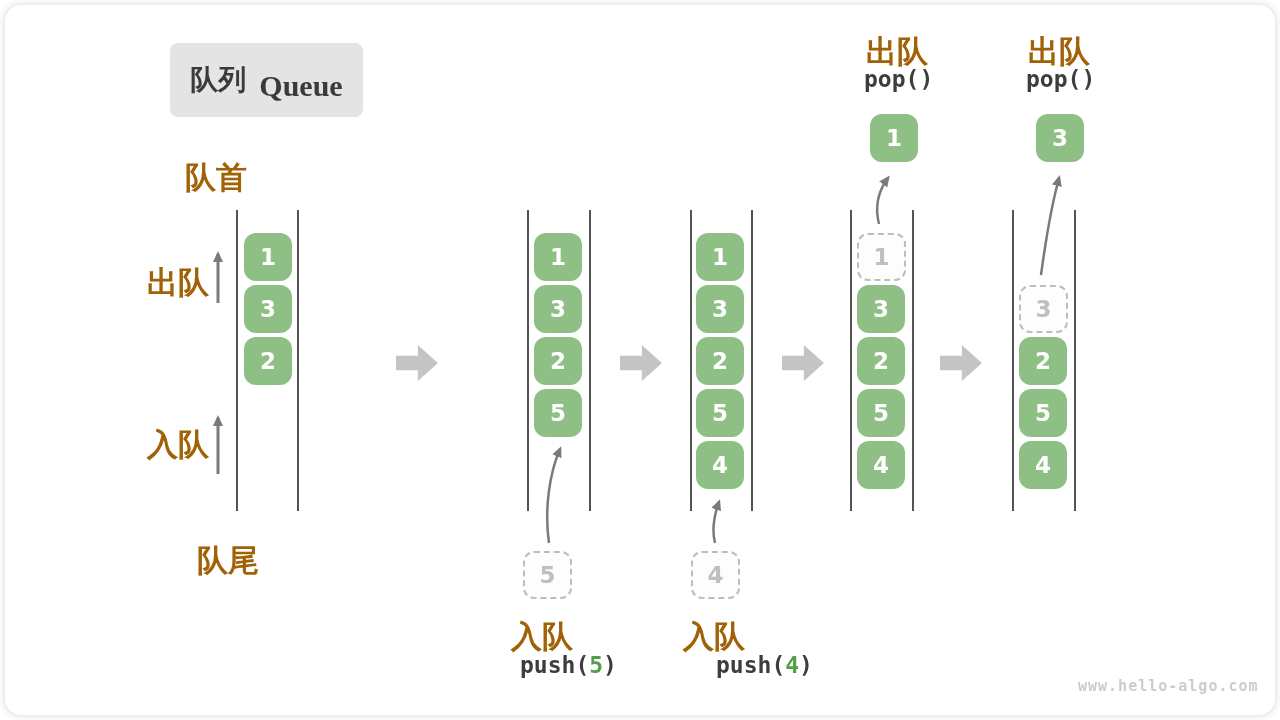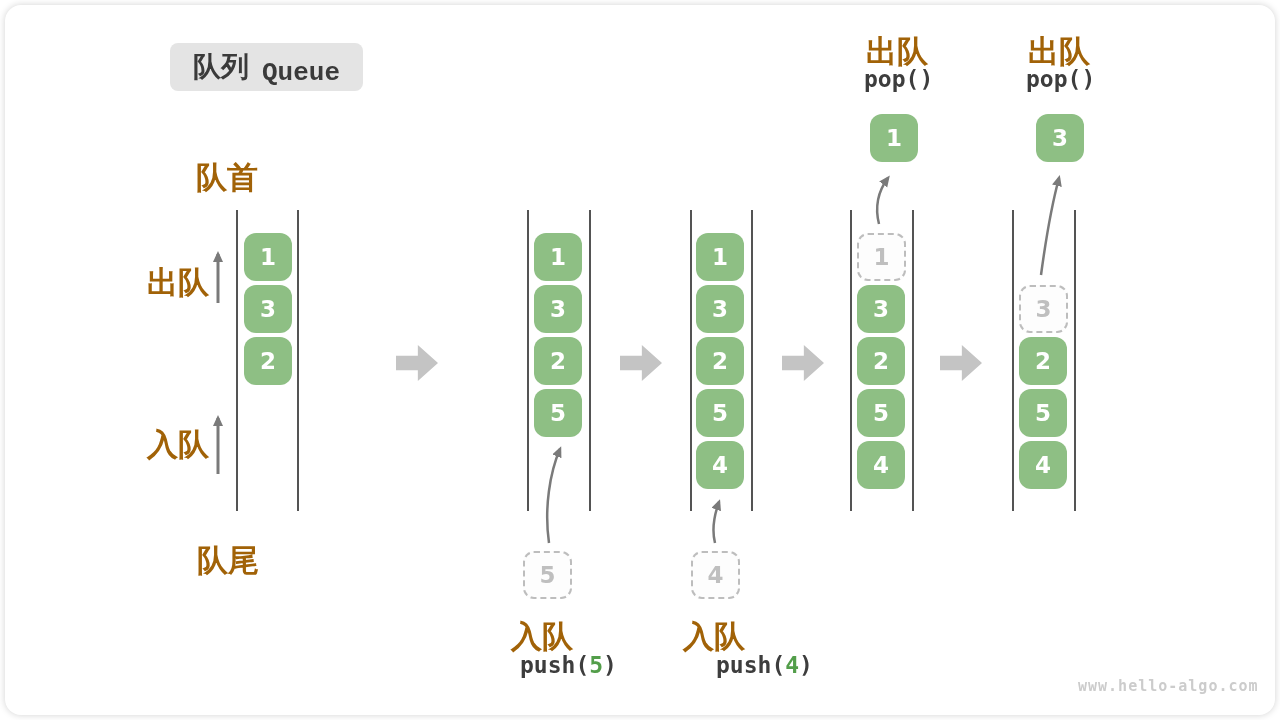--- a/index.html
+++ b/index.html
@@ -12,24 +12,24 @@
   .box{position:absolute;width:48px;height:48px;border-radius:12px;display:flex;
        align-items:center;justify-content:center;font-size:23px;font-weight:700;
        font-family:"DejaVu Sans",sans-serif;}
   .green{background:#8ebf84;color:#ffffff;}
   .ghost{box-sizing:border-box;width:49px;height:48px;background:#fdfdfd;
          border:2px dashed #bdbdbd;color:#bfbfbf;border-radius:11px;}
   .zh{position:absolute;font-size:31px;font-weight:700;color:#a16207;white-space:nowrap;}
   .code{position:absolute;font-family:"DejaVu Sans Mono","Liberation Mono",monospace;
         font-size:23px;font-weight:600;color:#3d3d3d;white-space:nowrap;}
   .arg{color:#539e4a;font-weight:800;}
-  .title-box{position:absolute;left:170px;top:43px;width:193px;height:48px;background:#e4e4e4;
+  .title-box{position:absolute;left:170px;top:43px;width:193px;height:74px;background:#e4e4e4;
              border-radius:8px;display:flex;align-items:center;justify-content:center;gap:13px;}
   .t-zh{font-size:28px;font-weight:800;color:#3a3a3a;}
-  .t-en{font-family:Liberation Mono, monospace;font-size:26px;
+  .t-en{font-family:Liberation Serif, serif;font-size:30px;
         font-weight:600;color:#3a3a3a;margin-top:12px;}
   .barrow{position:absolute;width:42px;height:36px;background:#c4c4c4;
           clip-path:polygon(0 30%,52% 30%,52% 0,100% 50%,52% 100%,52% 70%,0 70%);}
   .watermark{position:absolute;left:1078px;top:677px;
              font-family:"DejaVu Sans Mono","Liberation Mono",monospace;
              font-size:15px;color:#cccccc;letter-spacing:1px;font-weight:bold;}
 </style>
 </head>
 <body>
 
@@ -48,21 +48,21 @@
     <path d="M715,543 C711,527 715,513 719,502" stroke="#7a7a7a" stroke-width="2.5" fill="none" marker-end="url(#ah)"></path>
     <path d="M879,224 C874,204 879,190 888,178" stroke="#7a7a7a" stroke-width="2.5" fill="none" marker-end="url(#ah)"></path>
     <path d="M1041,275 C1046,238 1052,204 1059,178" stroke="#7a7a7a" stroke-width="2.5" fill="none" marker-end="url(#ah)"></path>
   </svg>
 
   <div class="title-box">
     <span class="t-zh">队列</span>
     <span class="t-en">Queue</span>
   </div>
 
-  <div class="zh" style="left:196px;top:157px;">队首</div>
+  <div class="zh" style="left:185px;top:157px;">队首</div>
   <div class="zh" style="left:197px;top:540px;">队尾</div>
   <div class="zh" style="left:147px;top:262px;">出队</div>
   <div class="zh" style="left:147px;top:424px;">入队</div>
 
   <div class="vline" style="left:236px;"></div>
   <div class="vline" style="left:297px;"></div>
   <div class="vline" style="left:527px;"></div>
   <div class="vline" style="left:589px;"></div>
   <div class="vline" style="left:690px;"></div>
   <div class="vline" style="left:751px;"></div>

